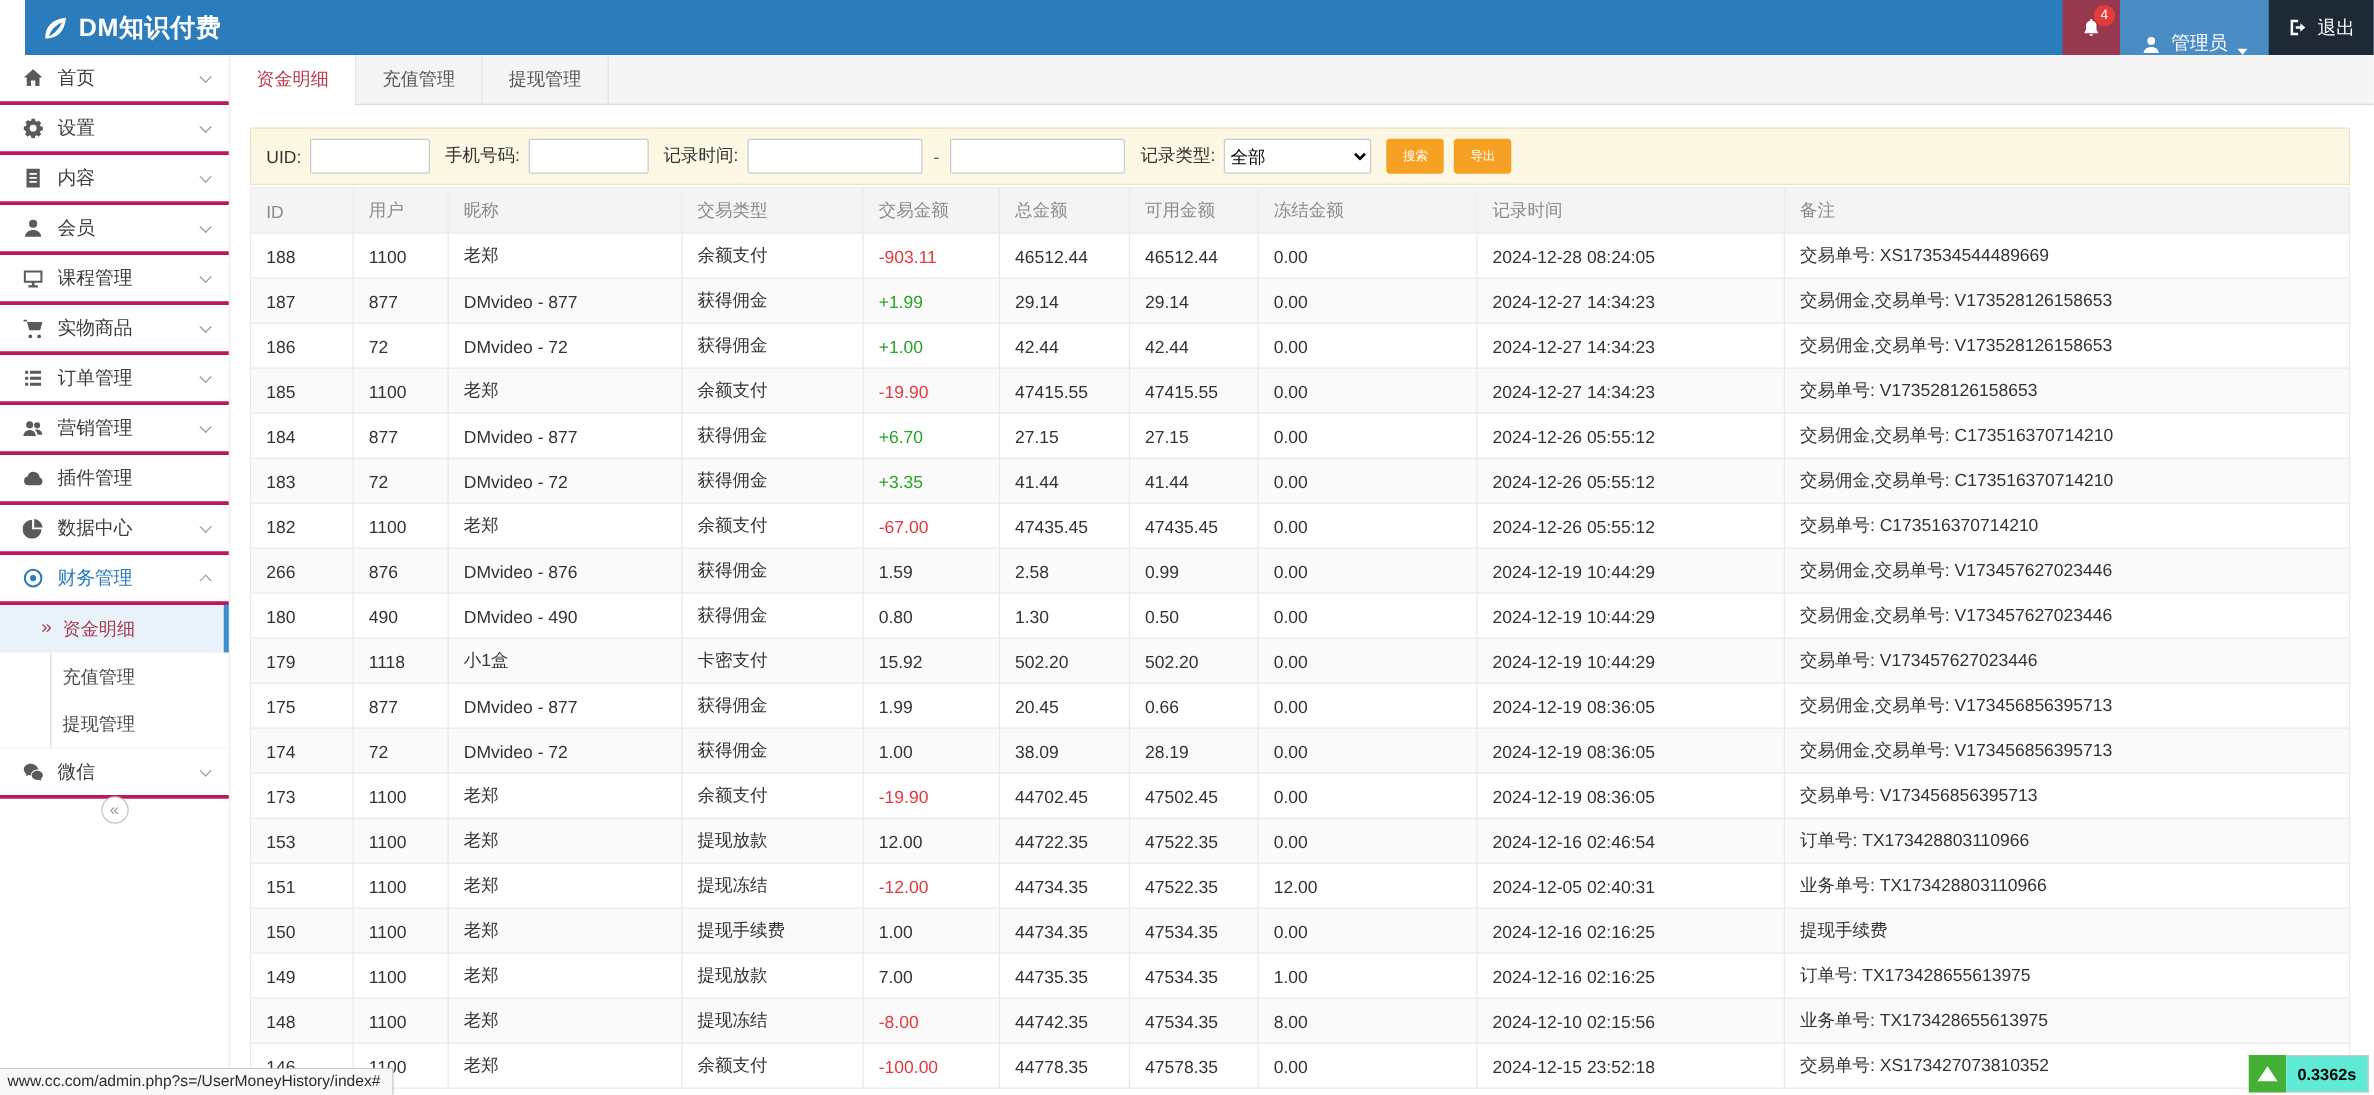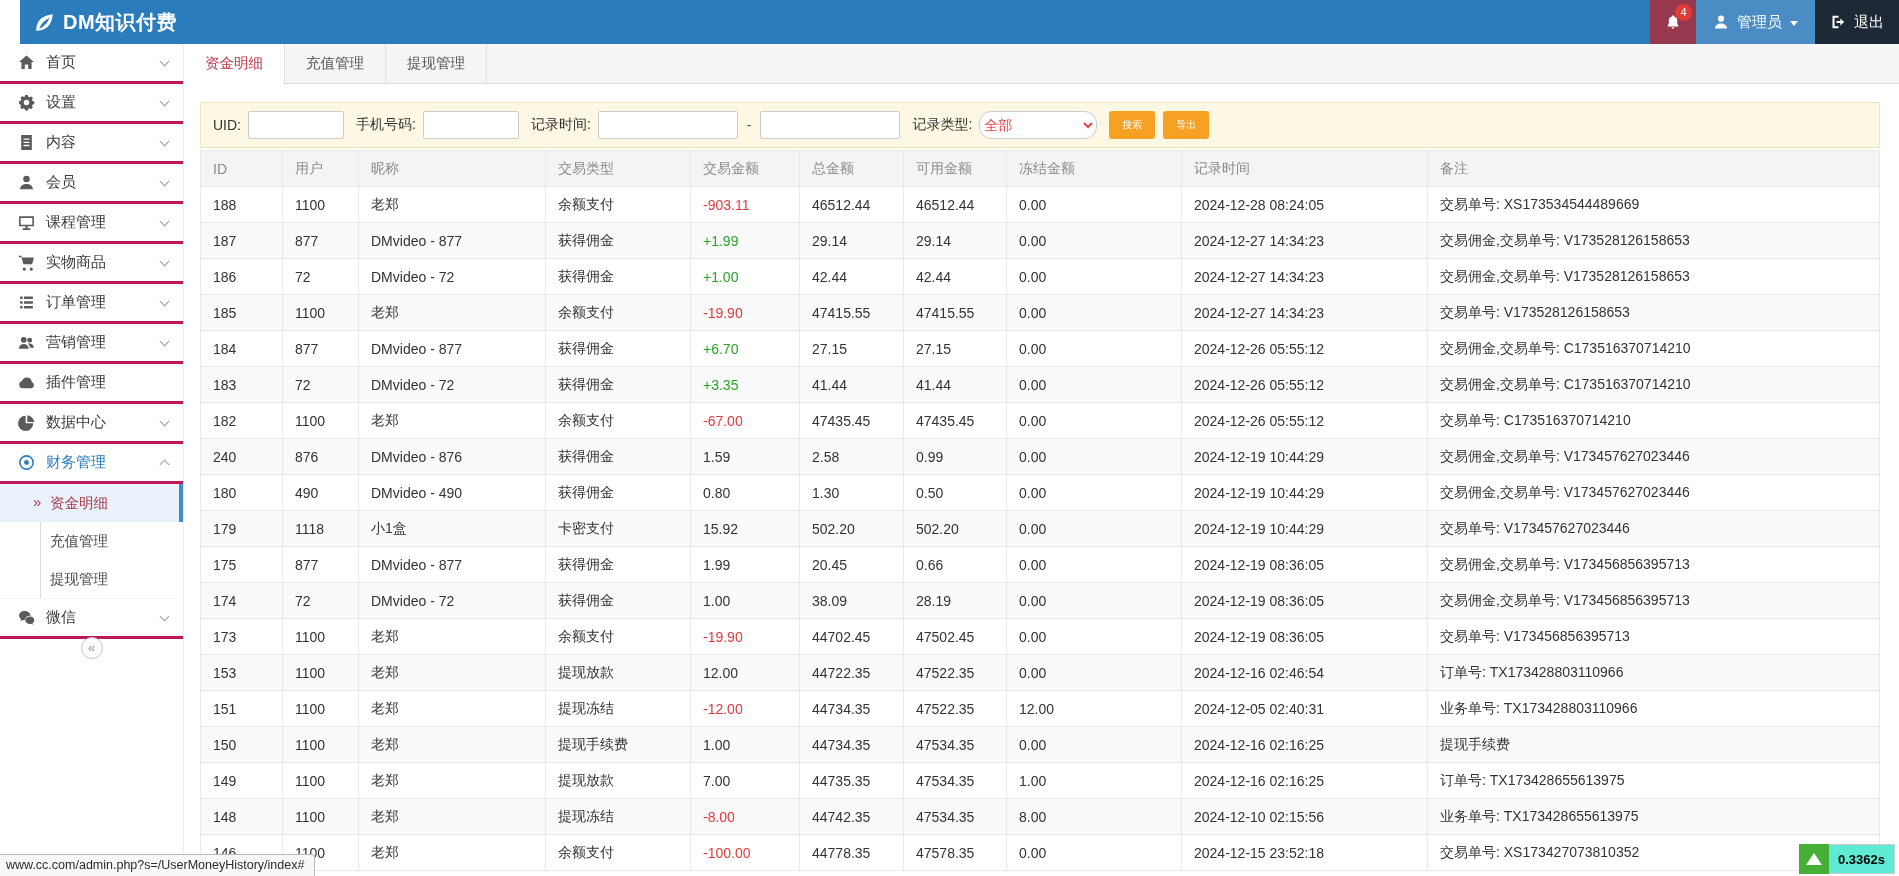--- a/index.html
+++ b/index.html
@@ -12,21 +12,21 @@
   svg { display:block; }
 
   
   .navbar { position:absolute; top:0; left:4px; right:0; height:44px; background:#2b7cbd; display:flex; align-items:stretch; color:#fff; z-index:30;margin-left:16px; }
   .brand { display:flex; align-items:center; gap:9px; padding-left:15px; font-size:20px; font-weight:bold; letter-spacing:.5px; }
   .brand-icon { width:19px; height:19px; color:#fff; }
   .nav-right { margin-left:auto; display:flex; align-items:stretch; }
   .nicon { width:16px; height:16px; color:#fff; }
   .nav-bell { width:46px; background:#96394e; display:flex; align-items:center; justify-content:center; position:relative; cursor:pointer; }
   .badge { position:absolute; top:4px; right:4px; min-width:17px; height:17px; border-radius:9px; background:#e23c39; color:#fff; font-size:11px; line-height:17px; text-align:center; padding:0 3px; }
-  .nav-admin { background:#4a8cc4; display:flex; align-items:center; gap:8px; padding:0 17px; font-size:15px; cursor:pointer; }
+  .nav-admin { background:#4a8cc4; display:flex; align-items:flex-end; gap:8px; padding:0 17px; font-size:15px; cursor:pointer; }
   .nav-logout { background:#1d2a35; display:flex; align-items:center; gap:8px; padding:0 15px; font-size:15px; cursor:pointer; }
   .caret-down { width:0; height:0; border-left:4px solid transparent; border-right:4px solid transparent; border-top:5px solid #fff; margin-top:2px; }
 
   
   .sidebar { position:absolute; top:44px; left:0; width:184px; bottom:0; background:#fff; border-right:1px solid #ececec; z-index:20; }
   .side-item { height:40px; display:flex; align-items:center; padding:0 15px 0 18px; border-bottom:3px solid #be185d; color:#3c3c3c; font-size:15px; cursor:pointer; }
   .sicon { width:17px; height:17px; margin-right:11px; color:#5a5a5a; flex:0 0 auto; }
   .slabel { flex:1; white-space:nowrap; overflow:hidden; }
   .chev { width:7px; height:7px; border-right:1.6px solid #9a9a9a; border-bottom:1.6px solid #9a9a9a; transform:rotate(45deg); margin-top:-3px; flex:0 0 auto; }
   .chev.up { transform:rotate(-135deg); margin-top:4px; }
@@ -47,21 +47,21 @@
 
   
   .content { position:absolute; top:84px; left:184px; right:0; bottom:0; background:#fff; padding:18px 19px 0 16px; overflow:hidden; }
 
   .filterbar { height:46px; background:#fcf8e3; border:1px solid #f0e3c0; display:flex; align-items:center; padding:0 12px; font-size:14px; color:#333; margin-bottom:2px; }
   .fgroup { display:flex; align-items:center; gap:7px; margin-right:12px; }
   .f-label { white-space:nowrap; }
   .f-input { height:28px; border:1px solid #ccc; border-radius:2px; background:#fff; padding:0 6px; font-size:14px; width:96px; font-family:inherit; }
   .f-input.date { width:140px; }
   .f-sep { color:#555; margin:0 2px; }
-  .f-select { height:28px; width:118px; border:1px solid #ccc; border-radius:12px; background:#fff; font-size:14px; font-family:inherit; color:#ef4444; }
+  .f-select { height:28px; width:118px; border:1px solid #ccc; border-radius:2px; background:#fff; font-size:14px; font-family:inherit; color:#000000; }
   .f-btn { height:28px; padding:0 13px; background:#f7a124; color:#fff; border:none; border-radius:3px; font-size:10px; cursor:pointer; margin-right:8px; font-family:inherit; }
 
   table.grid { width:100%; border-collapse:collapse; table-layout:fixed; font-size:14px; color:#333; }
   .grid th, .grid td { border:1px solid #e9e9e9; height:36px; padding:0 6px 0 12px; text-align:left; font-weight:normal; overflow:hidden; white-space:nowrap; }
   .grid thead th { background:#f4f4f4; color:#8b8b8b; }
   .grid tbody tr:nth-child(even) td { background:#fafafa; }
   .grid td.neg { color:#e4393c; }
   .grid td.pos { color:#28a428; }
 
   
@@ -388,21 +388,21 @@
           <td>老郑</td>
           <td>余额支付</td>
           <td class="neg">-67.00</td>
           <td>47435.45</td>
           <td>47435.45</td>
           <td>0.00</td>
           <td>2024-12-26 05:55:12</td>
           <td>交易单号: C173516370714210</td>
         </tr>
         <tr>
-          <td>240</td>
+          <td>266</td>
           <td>876</td>
           <td>DMvideo - 876</td>
           <td>获得佣金</td>
           <td>1.59</td>
           <td>2.58</td>
           <td>0.99</td>
           <td>0.00</td>
           <td>2024-12-19 10:44:29</td>
           <td>交易佣金,交易单号: V173457627023446</td>
         </tr>

